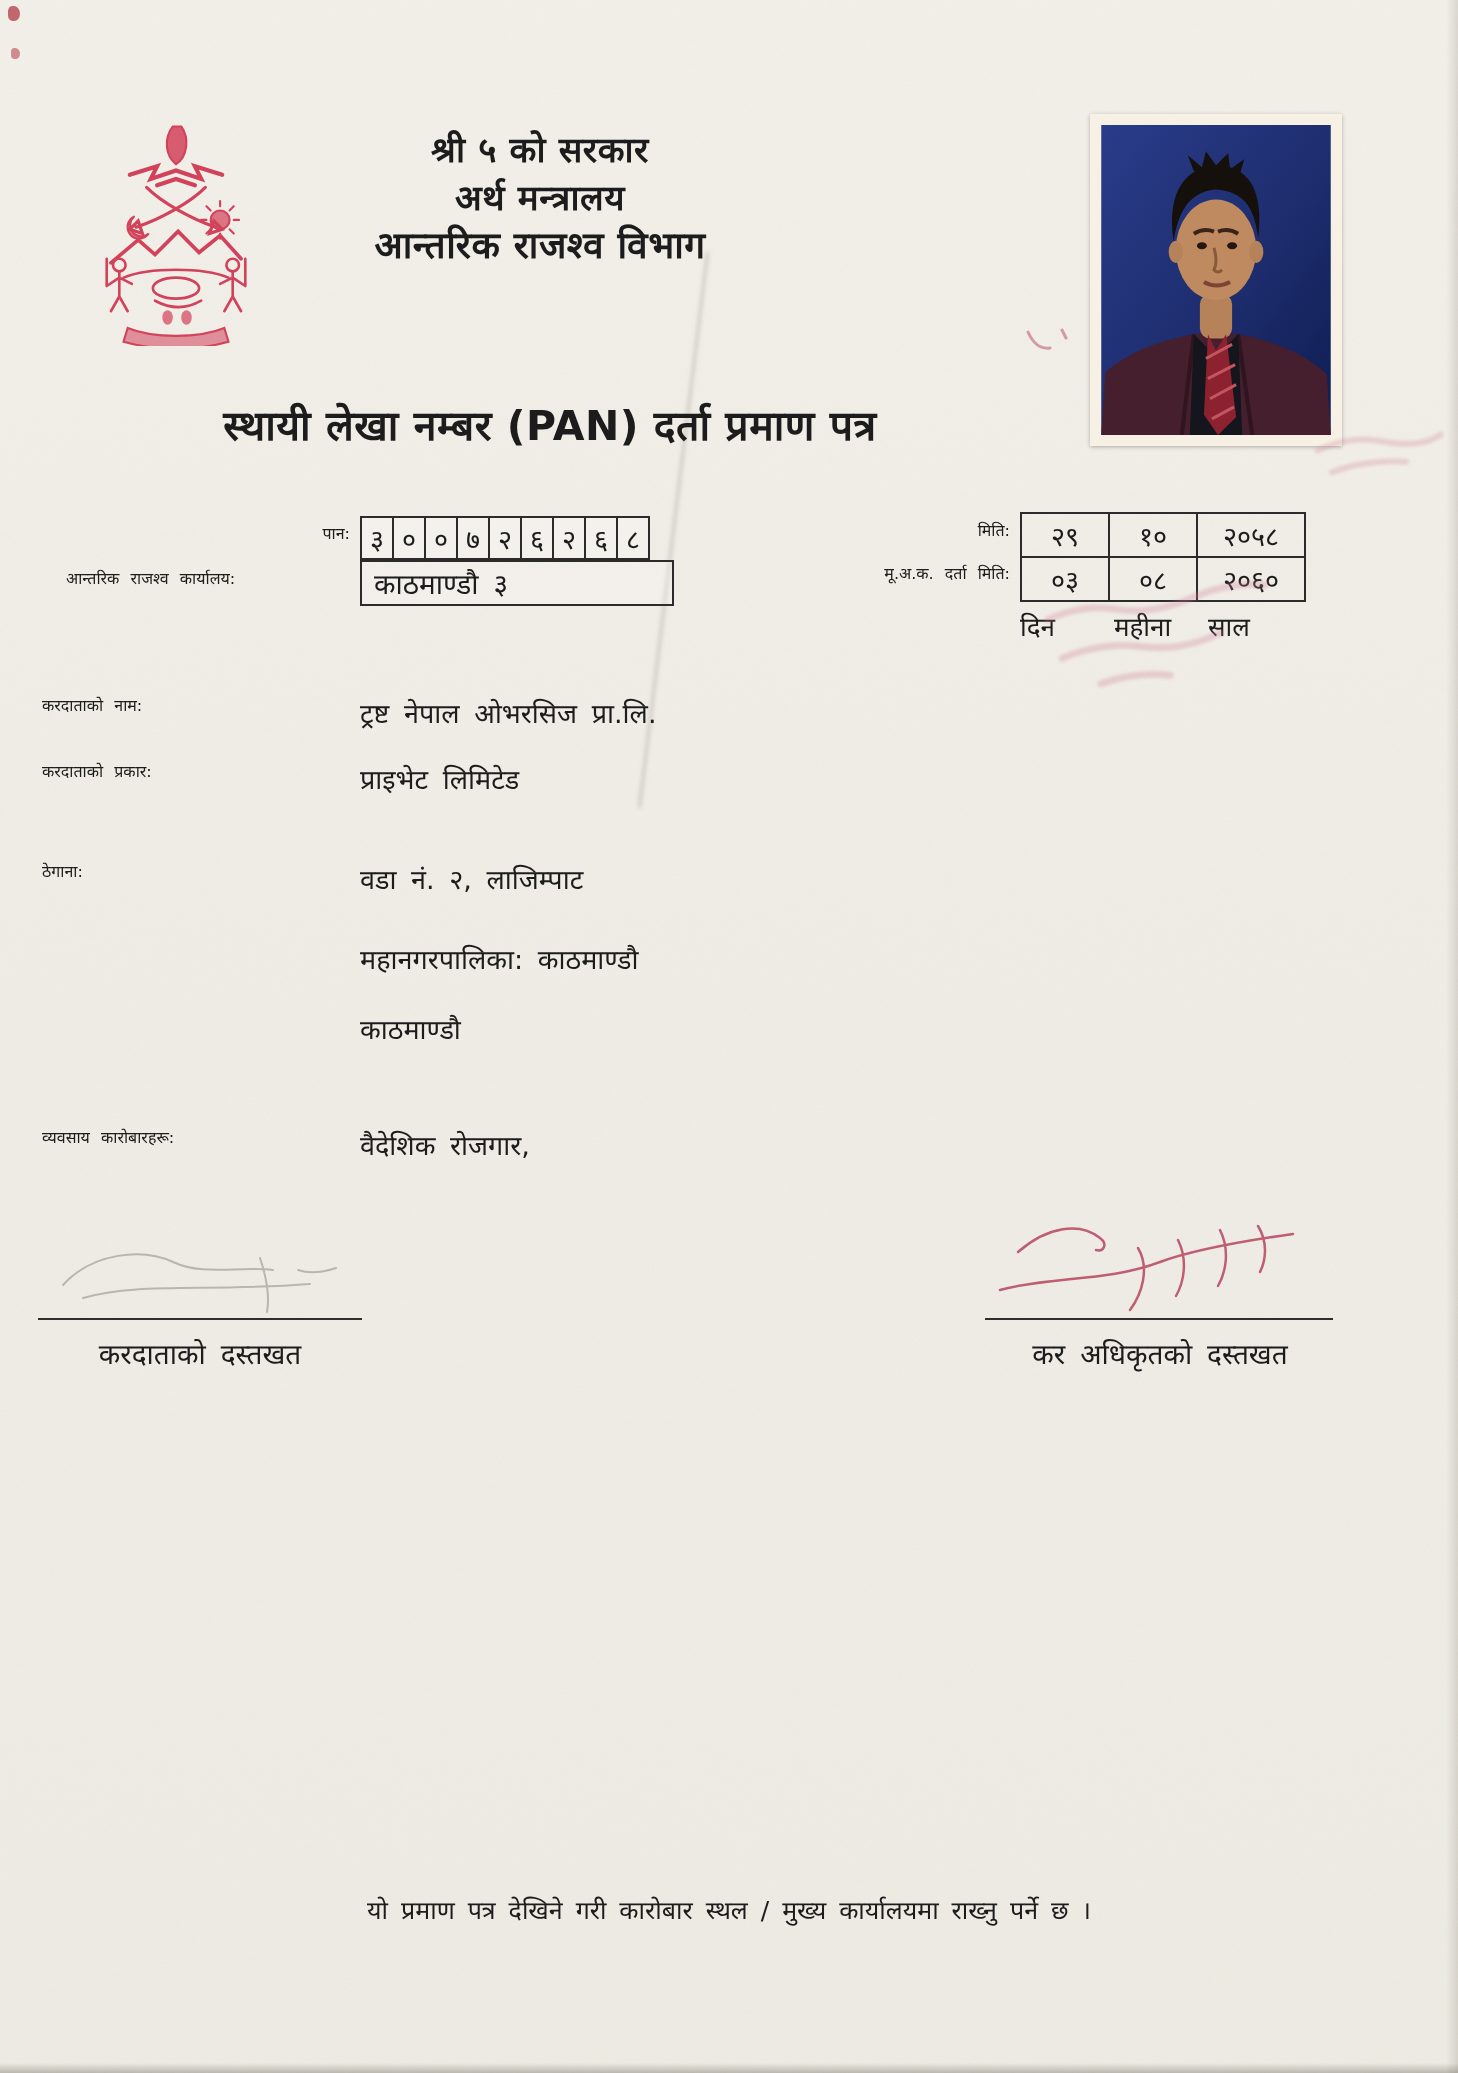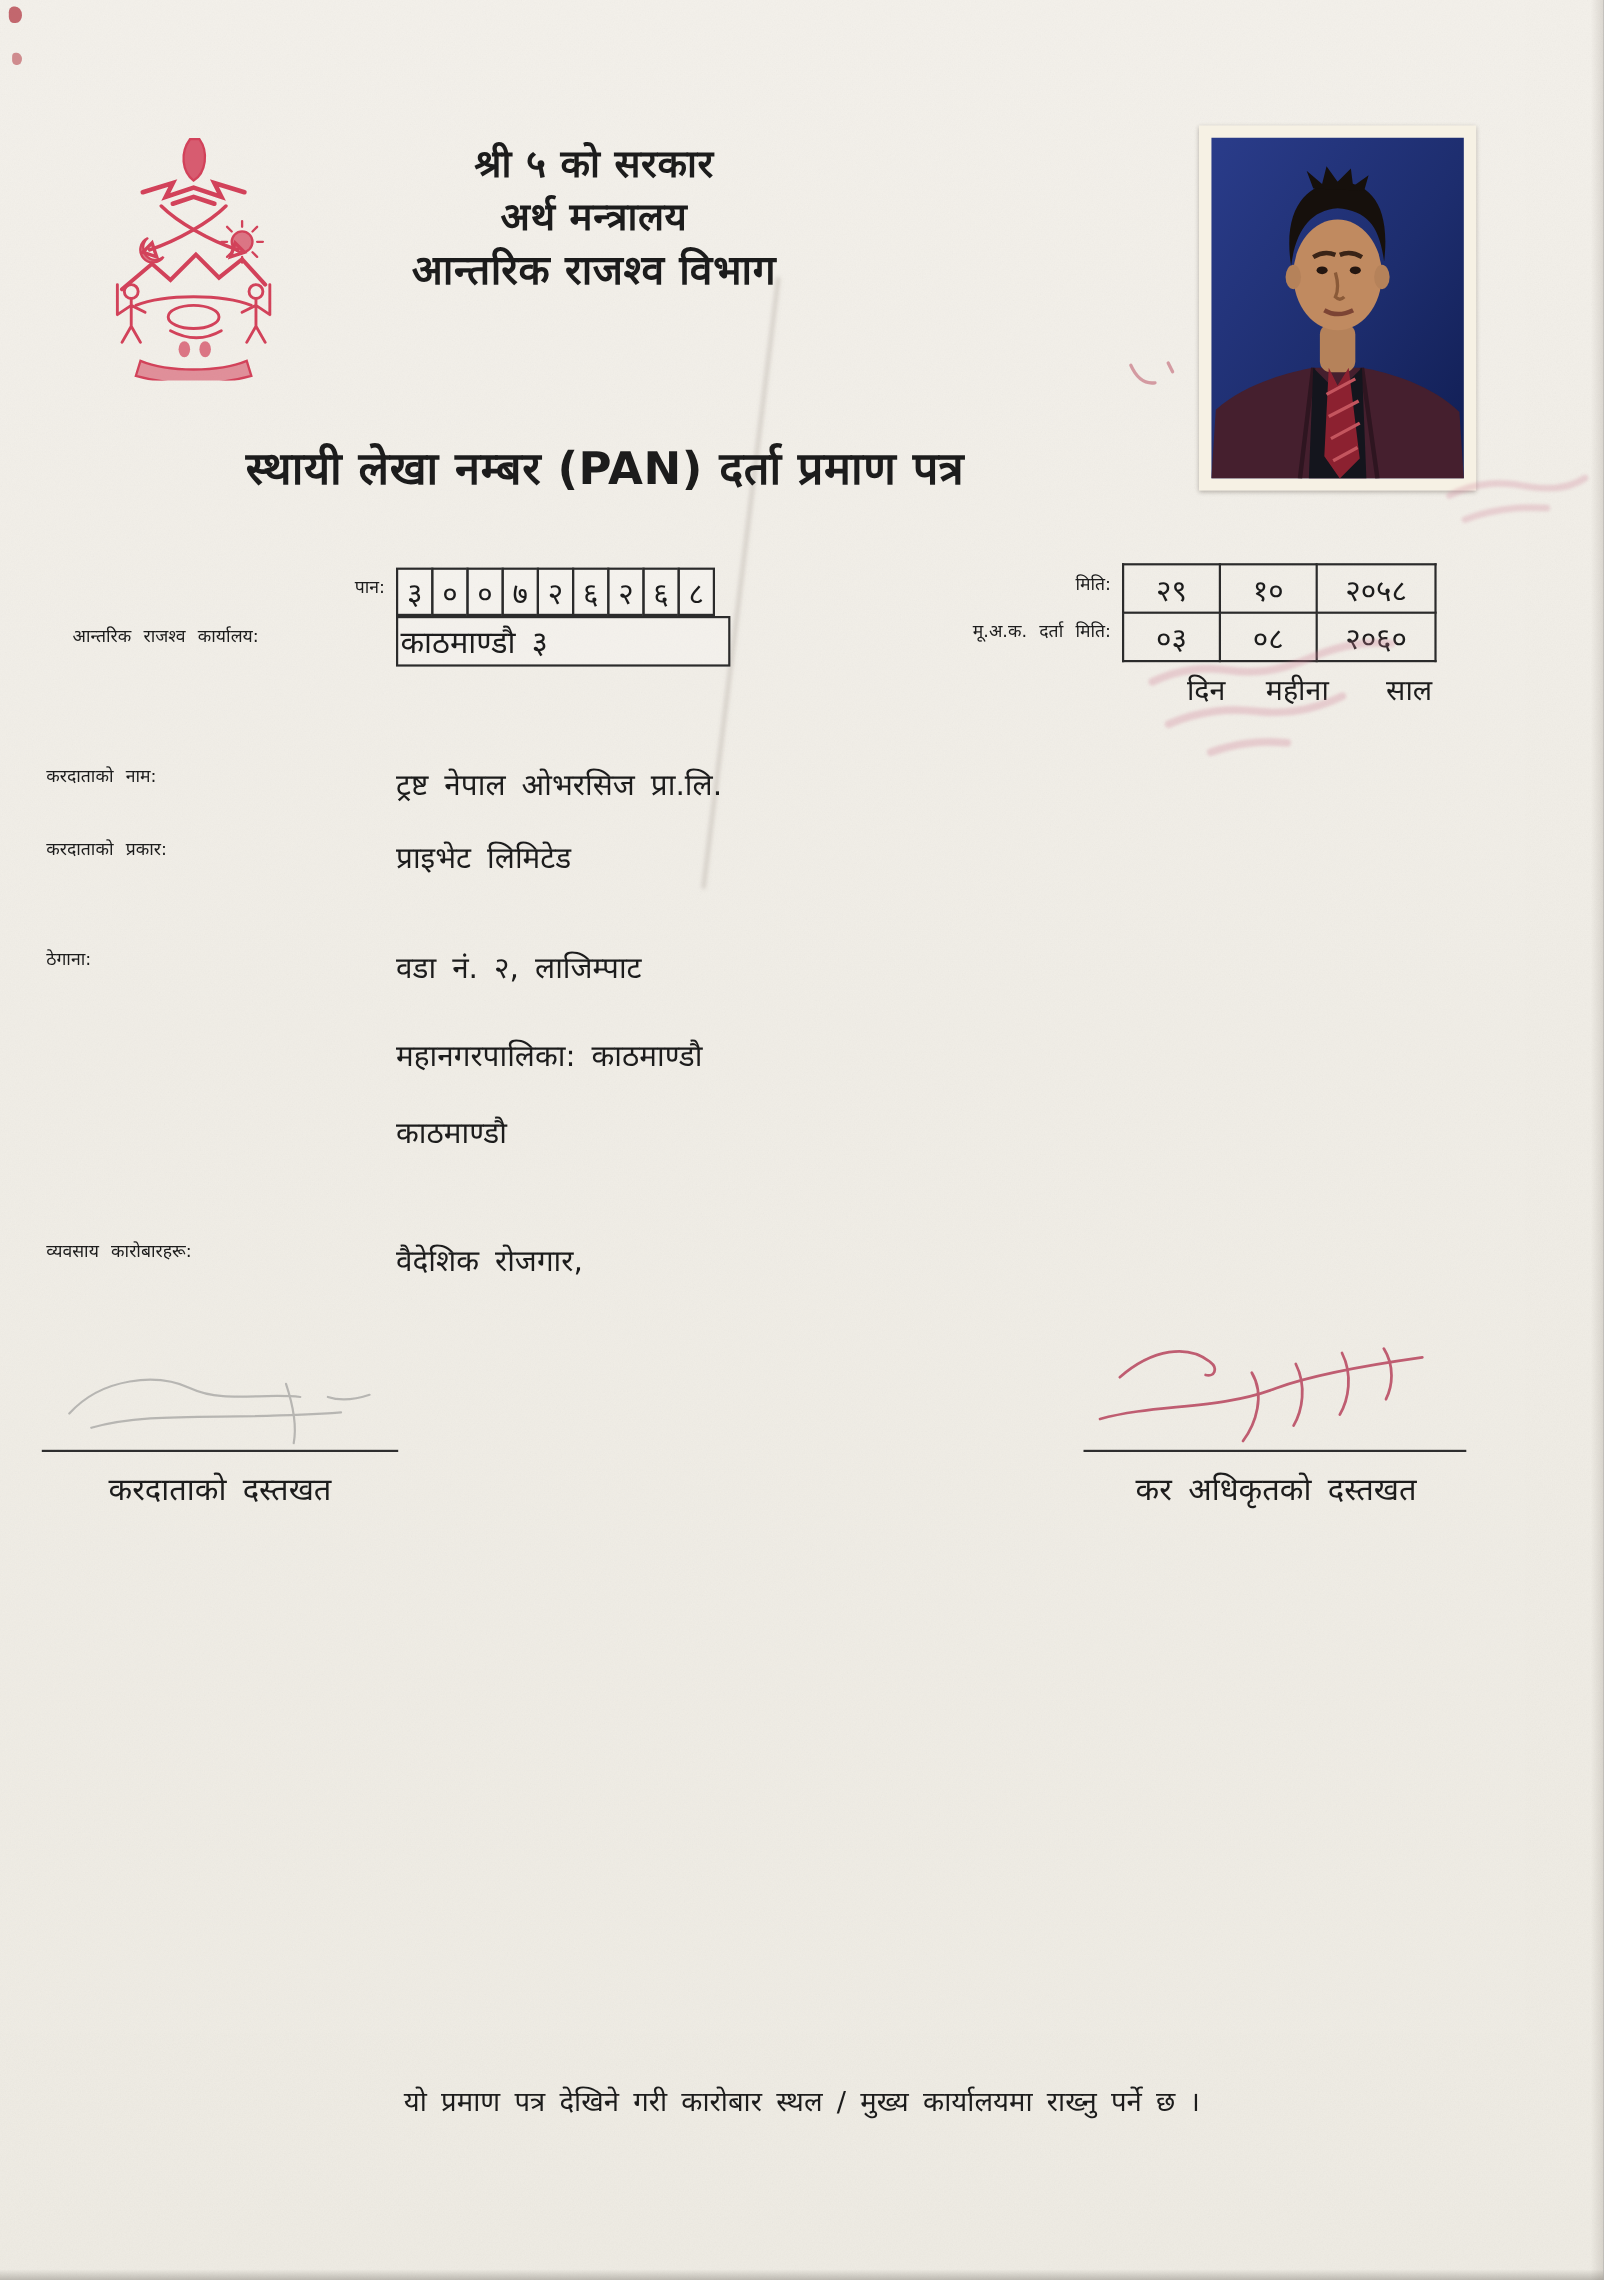--- a/index.html
+++ b/index.html
@@ -33,28 +33,28 @@
   
   .lbl{font-size:16px;word-spacing:6px;white-space:nowrap;}
   .val{font-size:27px;word-spacing:6px;white-space:nowrap;}
 
   
   .pan-boxes{left:360px;top:516px;display:flex;}
   .pan-cell{width:30px;height:40px;border:2px solid #2b2b2b;margin-left:-2px;
     display:flex;align-items:center;justify-content:center;font-size:27px;background:rgba(255,255,255,.25);}
   .pan-cell:first-child{margin-left:0;}
   .office-box{left:360px;top:560px;width:298px;height:42px;border:2px solid #2b2b2b;
-    display:flex;align-items:center;padding-left:2px;font-size:28px;word-spacing:6px;background:rgba(255,255,255,.2);}
+    display:flex;align-items:center;padding-left:12px;font-size:28px;word-spacing:6px;background:rgba(255,255,255,.2);}
 
   
   table.dates{position:absolute;left:1020px;top:512px;border-collapse:collapse;}
   table.dates td{border:2px solid #2b2b2b;height:42px;text-align:center;font-size:27px;padding:0;}
   td.c-day{width:86px;} td.c-mon{width:86px;} td.c-yr{width:106px;margin-top:40px;}
   .date-col-labels{left:1020px;top:608px;width:282px;display:flex;font-size:26px;}
-  .date-col-labels span{flex:1;text-align:right;}
+  .date-col-labels span{flex:1;text-align:left;}
 
   
   .photo{left:1090px;top:114px;width:252px;height:332px;background:#f6f1e4;
     box-shadow:0 1px 4px rgba(60,50,40,.35);padding:11px;box-sizing:border-box;}
   .photo svg{display:block;width:100%;height:100%;}
 
   
   .sig-line{border-top:2px solid #2e2e2e;height:0;}
   .sig-label{font-size:28px;word-spacing:6px;text-align:center;}
 

